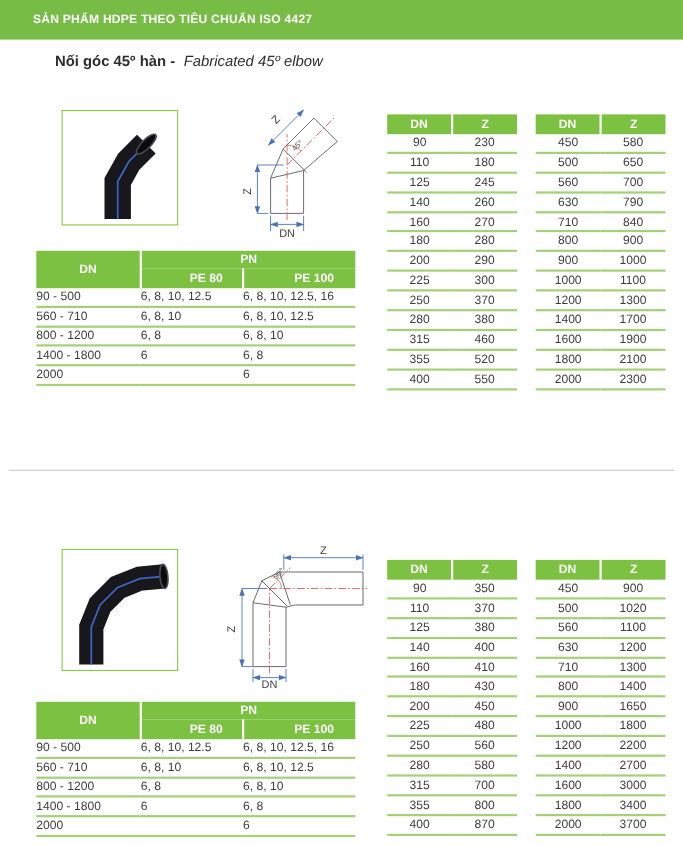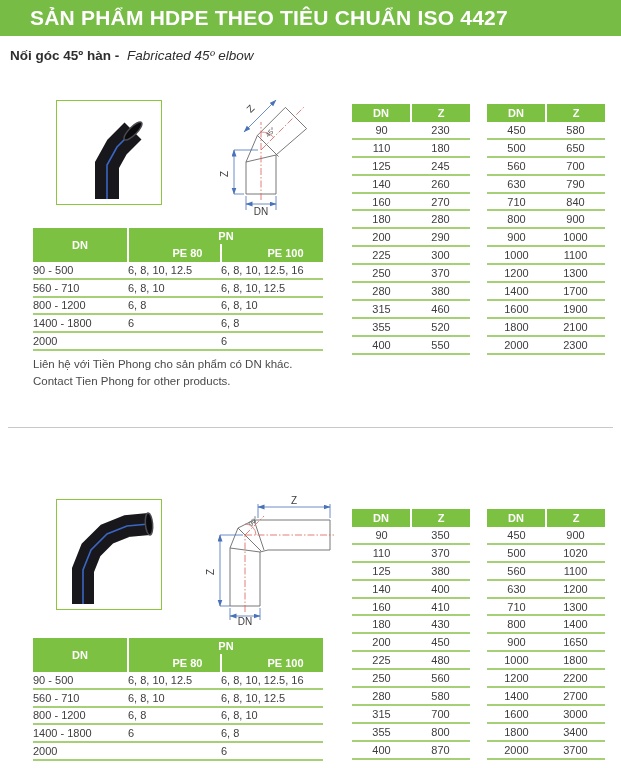--- a/index.html
+++ b/index.html
@@ -3,25 +3,25 @@
 <meta charset="utf-8">
 <style>
   html,body{margin:0;padding:0;background:#fff;}
   .page{
     position:relative;width:621px;height:768px;overflow:hidden;background:#fff;
     font-family:"Liberation Sans",sans-serif;color:#3d3d3d;
   }
   .banner{
     position:absolute;left:0;top:0;width:621px;height:36px;
     background:var(--banner_green,#77bc45);color:#fff;
-    font-size:21px;font-weight:bold;line-height:36px;padding-left:30px;box-sizing:border-box;
+    font-size:11px;font-weight:bold;line-height:36px;padding-left:30px;box-sizing:border-box;
     letter-spacing:.2px;
   }
   .sec-title{position:absolute;left:10px;margin:0;font-size:13.5px;color:#2e2e2e;font-weight:normal;white-space:nowrap;}
-  .sec-title b{font-weight:bold;}
+  .sec-title b{font-weight:bold;margin-left:40px;}
   .sec-title i{font-style:italic;margin-left:4px;text-align:center;}
   .photo-box{position:absolute;border:1px solid var(--photo_border,#8cc63f);background:#fff;box-sizing:border-box;}
   .drawing{position:absolute;}
   table{position:absolute;border-collapse:collapse;table-layout:fixed;}
   .dnz{width:118px;}
   .dnz th{
     background:var(--header_green,#7cc142);color:#fff;font-size:11px;font-weight:bold;
     height:18px;padding:0;text-align:center;
   }
   .dnz th.first{border-right:2px solid #fff;}
@@ -265,24 +265,20 @@
           <td>6, 8</td>
         </tr>
         <tr>
           <td>2000</td>
           <td></td>
           <td>6</td>
         </tr>
       </tbody>
   </table>
 
-  <p class="note" style="left:33px;top:356px">
-    <span>Liên hệ với Tiền Phong cho sản phẩm có DN khác.</span><br>
-    <span>Contact Tien Phong for other products.</span>
-  </p>
 
   <div class="divider" style="top:427px"></div>
 
 
   <div class="photo-box" style="left:56px;top:499px;width:106px;height:111px">
     <svg width="104" height="109" viewBox="0 0 104 109">
       <path d="M26,104 L26,70 L34,50 L50,34 L70,26 L92,24" fill="none" stroke="#17171c" stroke-width="22" stroke-linejoin="miter" stroke-linecap="butt"></path>
       <path d="M26,104 L26,70 L34,50 L50,34 L70,26 L92,24" fill="none" stroke="#3a66c4" stroke-width="1.6"></path>
       <ellipse cx="92" cy="24" rx="3.6" ry="11" transform="rotate(-5 92 24)" fill="#0b0b0d" stroke="#4a4a52" stroke-width="1.5"></ellipse>
     </svg>

